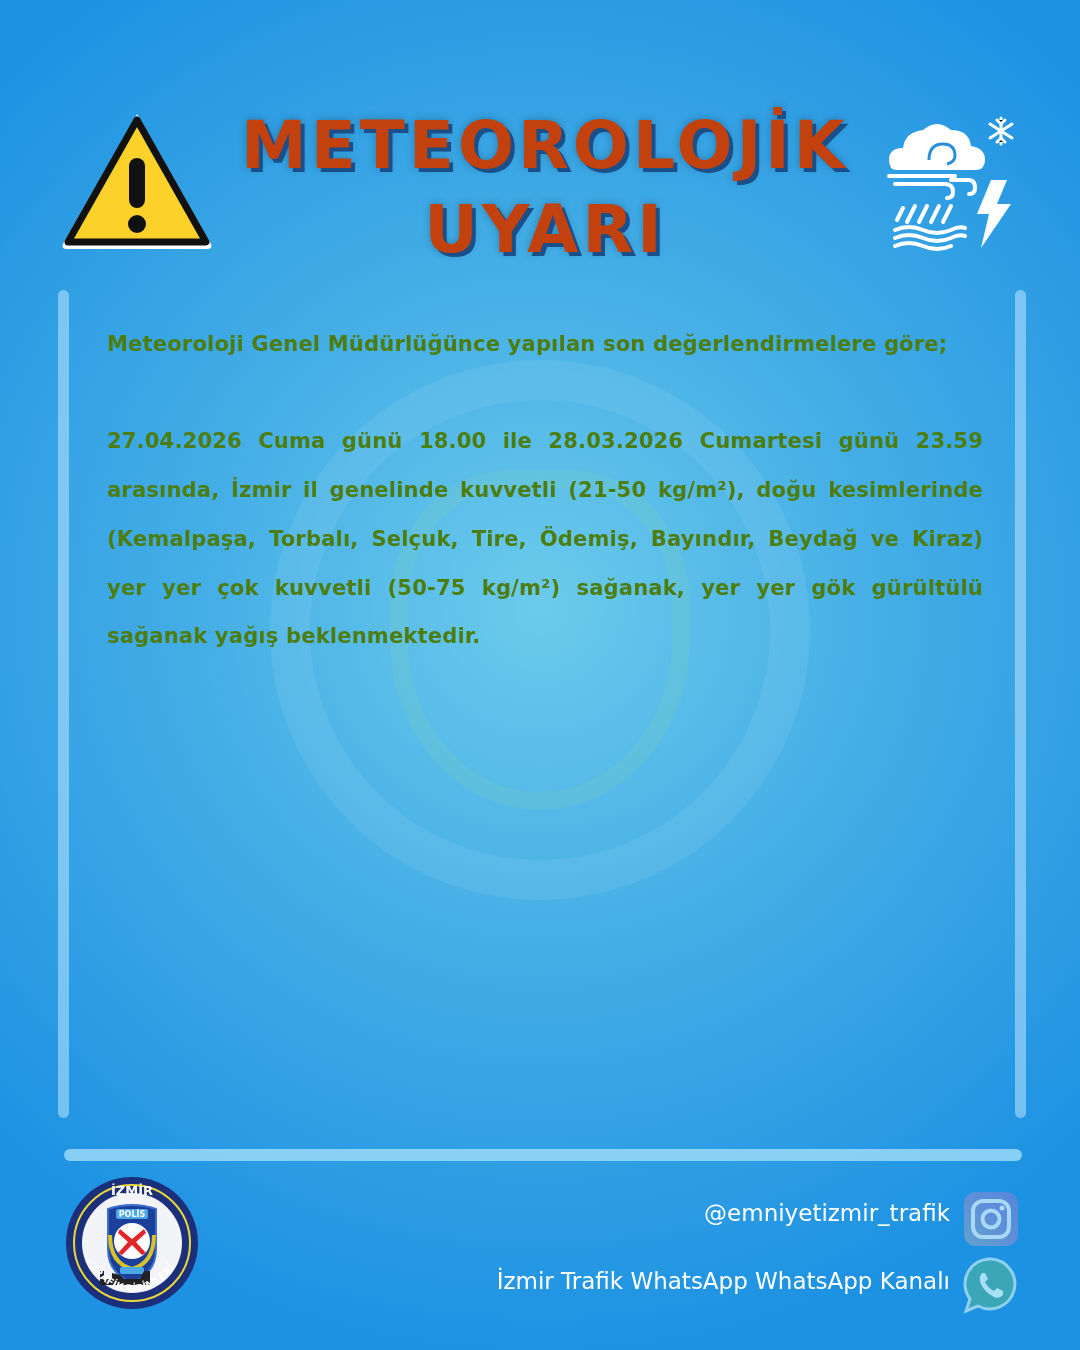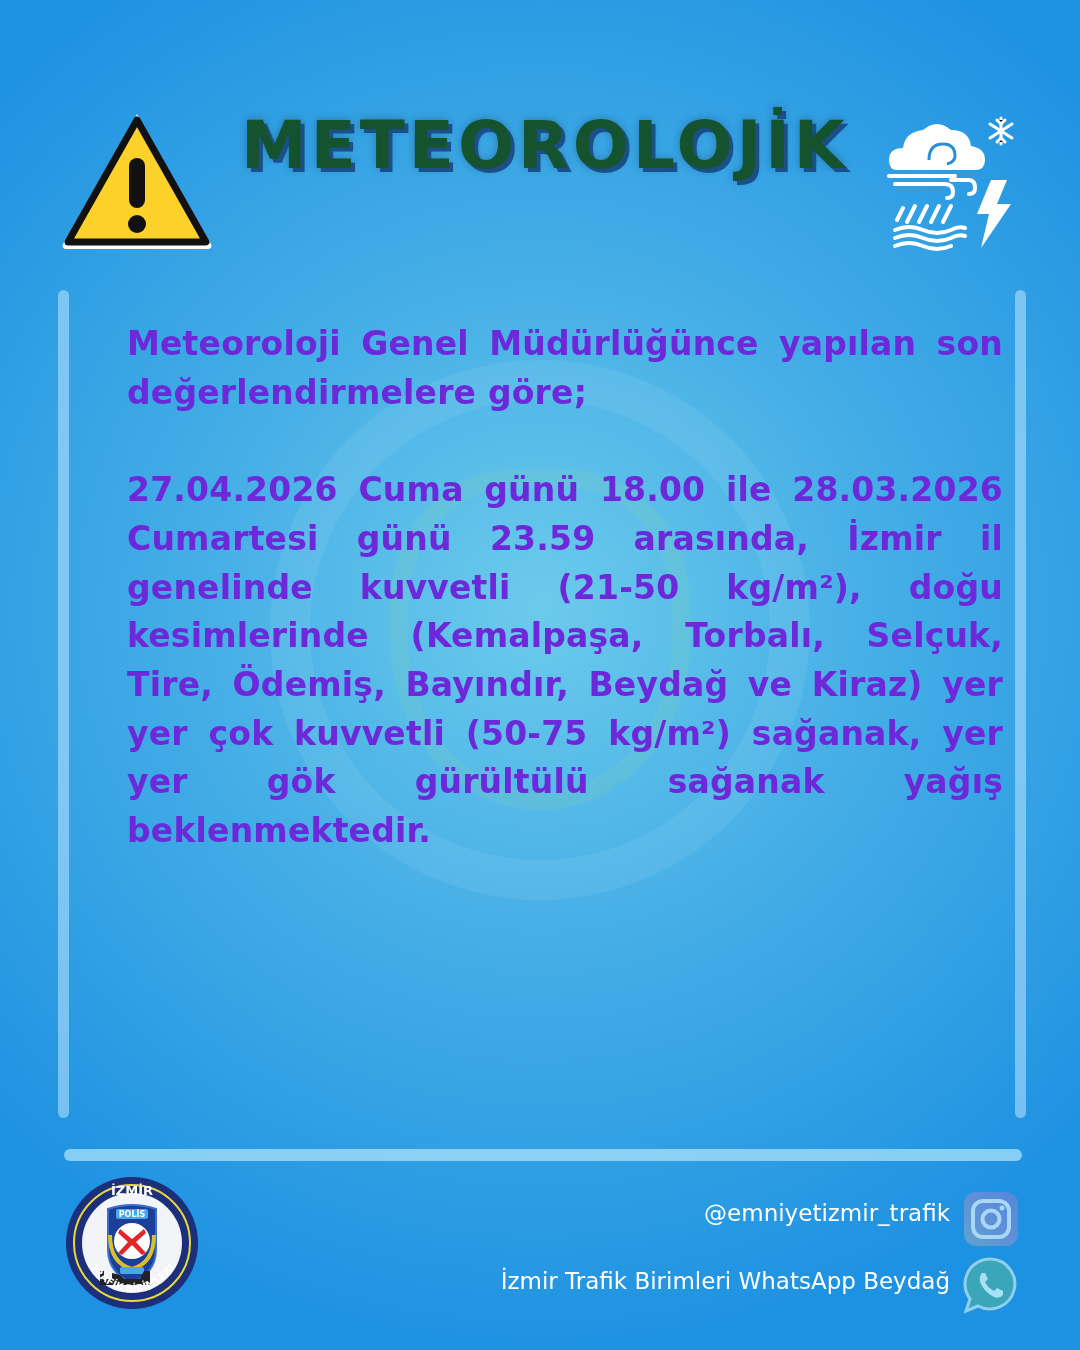--- a/index.html
+++ b/index.html
@@ -14,32 +14,32 @@
     box-sizing: border-box; opacity: 0.9;
   }
   .watermark-inner {
     position: absolute; left: 390px; top: 470px; width: 300px; height: 340px;
     border-radius: 40% 40% 50% 50%; border: 18px solid rgba(160,220,140,0.12);
     box-sizing: border-box;
   }
   .warning-icon { position: absolute; left: 58px; top: 108px; width: 158px; height: 146px; }
   .title {
     position: absolute; left: 200px; width: 690px; top: 104px; text-align: center;
-    color: #14532d; font-weight: bold; font-size: 66px; line-height: 84px;
+    color: #c2410c; font-weight: bold; font-size: 66px; line-height: 84px;
     letter-spacing: 4px; text-shadow: 4px 4px 0 #1a4f8a, 0 0 8px rgba(0,0,0,0.25);
     font-family: "DejaVu Sans", sans-serif;
   }
   .weather-icon { position: absolute; left: 885px; top: 108px; width: 140px; height: 145px; }
   .side-bar { position: absolute; top: 290px; width: 11px; height: 828px; border-radius: 6px; background: rgba(190,230,255,0.55); }
   .side-bar.left { left: 58px; }
   .side-bar.right { left: 1015px; }
   .content {
     position: absolute; left: 107px; width: 876px; top: 320px;
-    color: #6d28d9; font-weight: bold; font-size: 33px; line-height: 48.7px;
-    text-align: justify; font-family: "DejaVu Sans", sans-serif; letter-spacing: 0.2px; margin-left: 20px;
+    color: #4d7c0f; font-weight: bold; font-size: 21px; line-height: 48.7px;
+    text-align: justify; font-family: "DejaVu Sans", sans-serif; letter-spacing: 0.2px;
   }
   .content p { margin: 0 0 48.7px 0; }
   .divider { position: absolute; left: 64px; top: 1149px; width: 958px; height: 12px; border-radius: 6px; background: rgba(170,225,250,0.75); }
   .badge { position: absolute; left: 64px; top: 1175px; width: 136px; height: 136px; }
   .social-row { position: absolute; right: 130px; color: #ffffff; font-size: 23px; text-align: right; font-family: "DejaVu Sans", sans-serif; }
   .social-row.ig { top: 1200px; }
   .social-row.wa { top: 1268px; }
   .social-icon { position: absolute; left: 962px; width: 58px; height: 58px; }
   .social-icon.ig { top: 1190px; }
   .social-icon.wa { top: 1256px; }
@@ -52,20 +52,21 @@
 
 <svg class="warning-icon" viewBox="0 0 158 146">
   <path d="M79 6 L153 136 Q155 141 149 141 L9 141 Q3 141 5 136 Z" fill="#ffffff"></path>
   <path d="M79 12 L148 134 L10 134 Z" fill="#fcd12a" stroke="#111" stroke-width="7" stroke-linejoin="round"></path>
   <rect x="71" y="50" width="16" height="50" rx="8" fill="#111"></rect>
   <circle cx="79" cy="116" r="9" fill="#111"></circle>
 </svg>
 
 <div class="title">
   <div>METEOROLOJİK</div>
+  <div>UYARI</div>
 </div>
 
 <svg class="weather-icon" viewBox="0 0 140 145">
   <g fill="#ffffff" stroke="none">
     <path d="M12 62 Q4 62 4 52 Q4 40 18 40 Q20 24 38 22 Q52 10 66 22 Q84 22 86 38 Q100 40 100 52 Q100 62 90 62 Z"></path>
   </g>
   <path d="M44 52 Q44 36 58 36 Q70 36 70 48 Q70 54 62 56" fill="none" stroke="#2a8fd8" stroke-width="3"></path>
   <g stroke="#ffffff" stroke-width="4" fill="none" stroke-linecap="round">
     <path d="M4 68 L70 68"></path>
     <path d="M10 76 L60 76 Q68 76 68 84 Q68 90 62 90"></path>
@@ -110,21 +111,21 @@
   <rect x="52" y="34" width="32" height="10" rx="2" fill="#4aa7e8"></rect>
   <text x="68" y="42" font-size="8" fill="#ffffff" text-anchor="middle" font-family="DejaVu Sans, sans-serif" font-weight="bold">POLİS</text>
   <rect x="56" y="92" width="24" height="7" rx="2" fill="#4aa7e8"></rect>
   <path d="M36 110 L36 96 L40 96 L40 104 L48 104 L48 98 L56 100 L60 104 L76 104 L80 96 L86 96 L86 110 Z" fill="#222"></path>
   <text x="68" y="20" font-size="13" fill="#ffffff" text-anchor="middle" font-family="DejaVu Sans, sans-serif" font-weight="bold">İZMİR</text>
   <path id="arcB" d="M18 84 Q68 150 118 84" fill="none"></path>
   <text font-size="10" fill="#ffffff" font-family="DejaVu Sans, sans-serif" font-weight="bold"><textPath href="#arcB" startOffset="50%" text-anchor="middle">TRAFİK BİRİMLERİ</textPath></text>
 </svg>
 
 <div class="social-row ig">@emniyetizmir_trafik</div>
-<div class="social-row wa">İzmir Trafik Birimleri WhatsApp Beydağ</div>
+<div class="social-row wa">İzmir Trafik WhatsApp WhatsApp Kanalı</div>
 
 <svg class="social-icon ig" viewBox="0 0 58 58">
   <defs>
     <linearGradient id="igg" x1="0" y1="1" x2="1" y2="0">
       <stop offset="0" stop-color="#6aa6c8"></stop>
         <stop offset="0.5" stop-color="#6b8fd6"></stop>
         <stop offset="1" stop-color="#5f86d8"></stop>
     </linearGradient>
   </defs>
   <rect x="2" y="2" width="54" height="54" rx="12" fill="url(#igg)" opacity="0.85"></rect>

